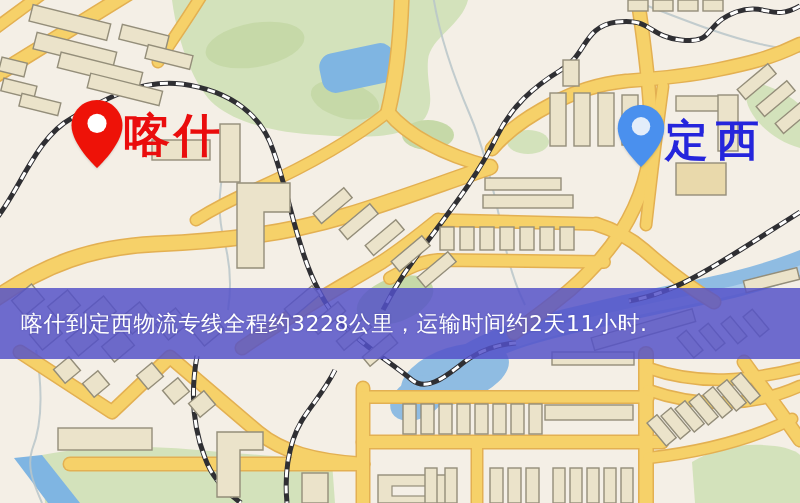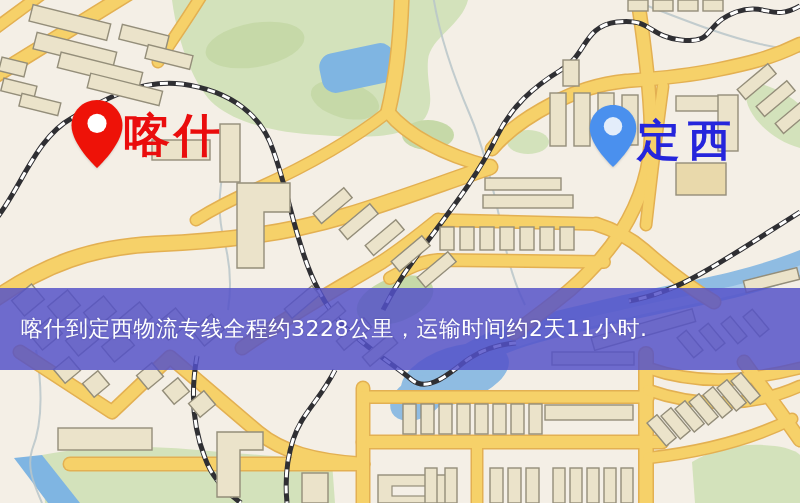--- a/index.html
+++ b/index.html
@@ -30,21 +30,21 @@
           transform:translateX(-50%);z-index:3;cursor:pointer;}
   .marker .pin{display:block;filter:drop-shadow(0 1px 1px rgba(0,0,0,.15));}
   .marker-origin .pin{width:54px;height:68px;}
   .marker-dest   .pin{width:48px;height:62px;}
   .pin-label{font-weight:700;line-height:1.05;white-space:nowrap;}
   .marker-origin .pin-label{font-size:46px;letter-spacing:4px;margin-top:2px;}
   .marker-dest   .pin-label{font-size:43px;letter-spacing:8px;margin-top:9px;}
 
   
   #route-banner{
-    position:absolute;left:0;top:288px;width:800px;height:82px;z-index:4;
+    position:absolute;left:0;top:288px;width:800px;height:71px;z-index:4;
     background:var(--banner-bg);display:flex;align-items:center;
   }
   #route-banner .banner-text{
     color:var(--banner-text);font-size:22px;letter-spacing:.5px;
     padding-left:21px;white-space:nowrap;text-shadow:0 0 2px rgba(40,40,120,.35);
   }
 </style>
 </head>
 <body>
 
@@ -273,21 +273,21 @@
   </svg>
 
   <div class="marker marker-origin" id="marker-origin" style="left: 147px; top: 100px;">
     <svg class="pin" viewBox="0 0 48 64">
       <path class="pin-body" d="M24 0 C10.7 0 0 10.7 0 24 C0 42 24 64 24 64 C24 64 48 42 48 24 C48 10.7 37.3 0 24 0 Z" fill="#ee1208"></path>
       <circle class="pin-hole" cx="24" cy="22" r="9" fill="#ffffff"></circle>
     </svg>
     <div class="pin-label" style="color: rgb(234, 13, 13);">喀什</div>
   </div>
 
-  <div class="marker marker-dest" id="marker-destination" style="left: 664px; top: 105px;">
+  <div class="marker marker-dest" id="marker-destination" style="left: 692px; top: 105px;">
     <svg class="pin" viewBox="0 0 48 64">
       <path class="pin-body" d="M24 0 C10.7 0 0 10.7 0 24 C0 42 24 64 24 64 C24 64 48 42 48 24 C48 10.7 37.3 0 24 0 Z" fill="#4a90ee"></path>
       <circle class="pin-hole" cx="24" cy="22" r="9.5" fill="#e3edfa"></circle>
     </svg>
     <div class="pin-label" style="color: rgb(37, 37, 220);">定西</div>
   </div>
 
   <div id="route-banner">
     <span class="banner-text">喀什到定西物流专线全程约3228公里，运输时间约2天11小时.</span>
   </div>

